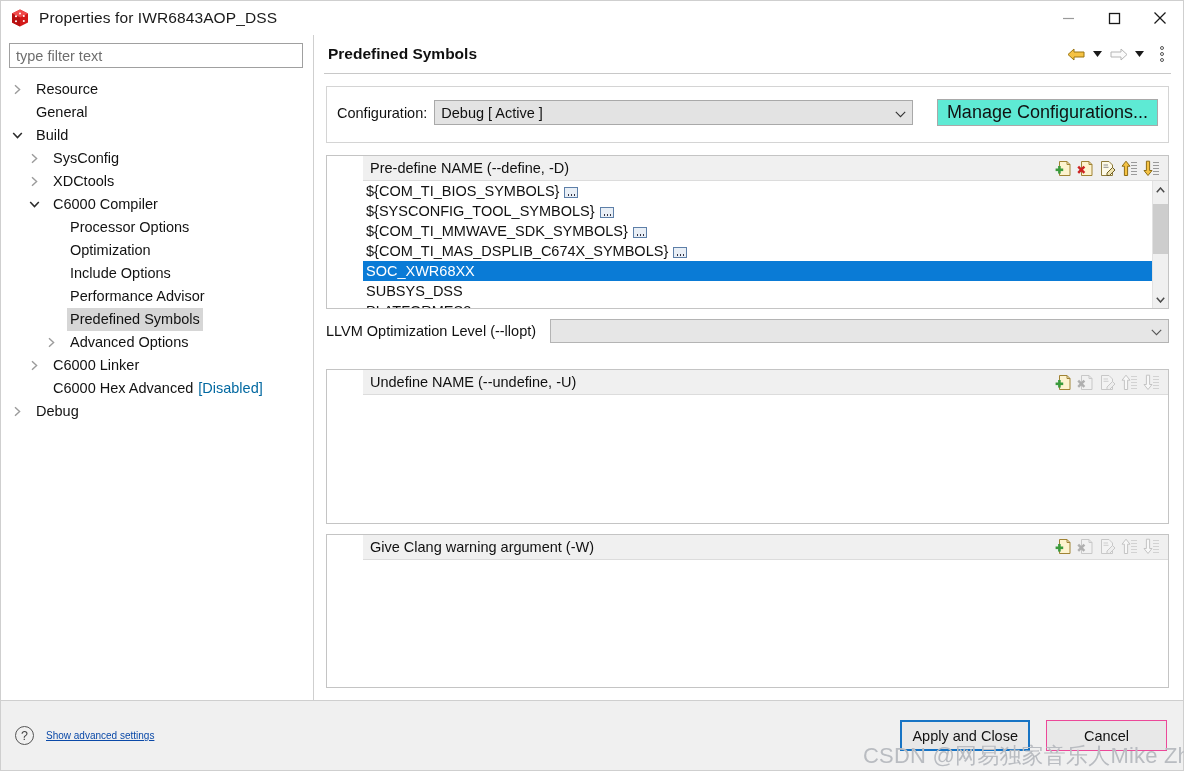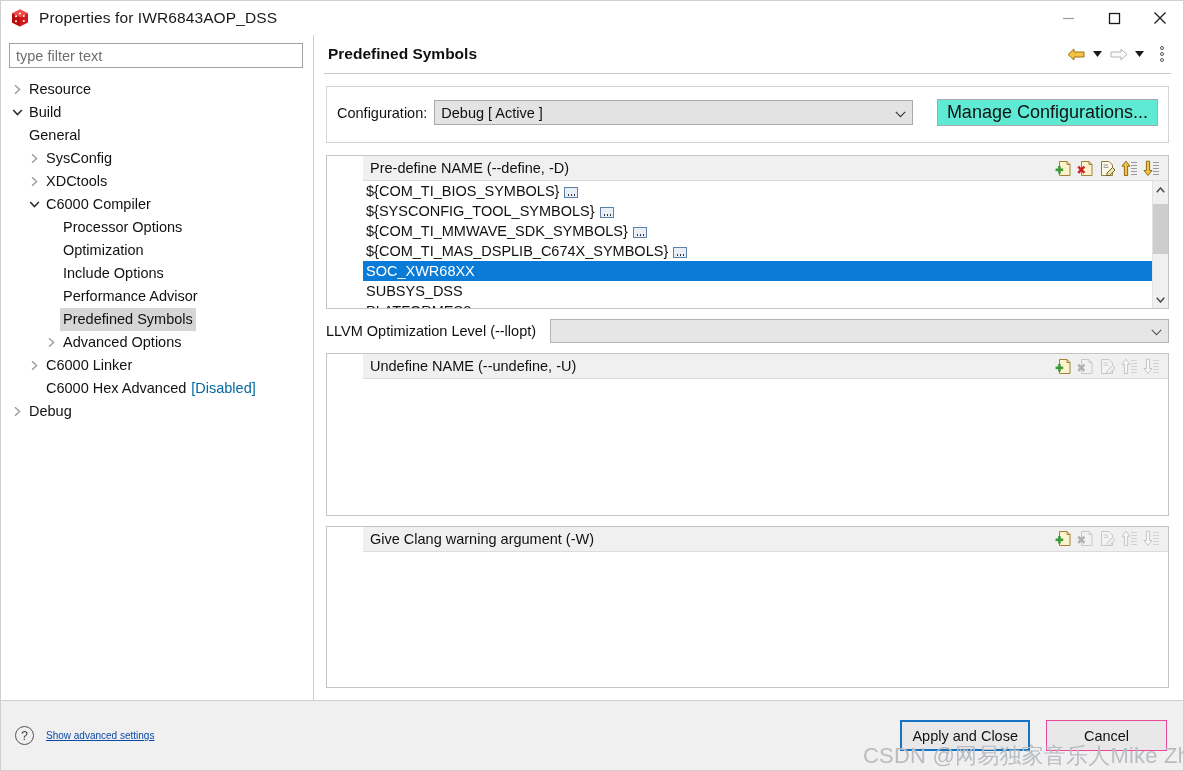--- a/index.html
+++ b/index.html
@@ -65,21 +65,21 @@
   .tree { flex: 1 1 auto; overflow: hidden; user-select: none; }
   .tree-row {
     display: flex; align-items: center;
     height: 23px; line-height: 23px;
     font-size: 14.5px; color: #121212;
     white-space: nowrap;
   }
   .tw { width: 17px; flex: 0 0 17px; display: flex;
     align-items: center; justify-content: center; }
   .tw svg { display:block; }
-  .tree-label { padding: 0 3px; }
+  .tree-label { padding: 0 3px; margin-left: 7px; }
   .tree-label.selected { background: #d6d6d6; }
   .tree-suffix { color: #0369a1; padding-left: 2px; }
 
   
   .v-divider { width: 1px; background: #cfcfcf; flex: 0 0 1px; margin-top: 0; }
 
   
   .right-pane {
     flex: 1 1 auto; min-width: 0;
     background: #ffffff;
@@ -186,21 +186,21 @@
     width: 16px; flex: 0 0 16px; background: #f0f0f0;
     border-left: 1px solid #e2e2e2;
     display: flex; flex-direction: column; align-items: center;
   }
   .vs-arrow { width: 16px; height: 17px; display: flex; align-items: center;
     justify-content: center; }
   .vs-track { flex: 1 1 auto; width: 16px; position: relative; }
   .vs-thumb { position: absolute; left: 0; width: 16px; background: #cdcdcd; }
 
   
-  .llvm-row { display: flex; align-items: center; margin-bottom: 10px;
+  .llvm-row { display: flex; align-items: center; margin-bottom: 26px;
     flex: 0 0 auto; }
   .llvm-label { font-size: 14.5px; color: #111; white-space: nowrap; }
   .llvm-combo {
     margin-left: 14px; flex: 1 1 auto; height: 24px;
     border: 1px solid #b4b4b4; background: #e6e6e6;
     display: flex; align-items: center; padding: 0 6px;
     font-size: 14.5px; min-width: 0;
   }
   .llvm-combo .chev { margin-left: auto; }
 
@@ -289,30 +289,30 @@
       <div class="tree" id="tree">
           <div class="tree-row" style="padding-left: 0px;">
             <span class="tw">
               <svg width="9" height="11" viewBox="0 0 9 11">
                 <polyline points="2,1.2 6.6,5.5 2,9.8" fill="none" stroke="#9b9b9b" stroke-width="1.4"></polyline>
               </svg>
             </span>
             <span class="tree-label">Resource</span>
           </div>
           <div class="tree-row" style="padding-left: 0px;">
+            <span class="tw"></span>
+            <span class="tree-label">General</span>
+          </div>
+          <div class="tree-row" style="padding-left: 0px;">
             <span class="tw">
               <svg width="11" height="9" viewBox="0 0 11 9">
                 <polyline points="1.2,2 5.5,6.6 9.8,2" fill="none" stroke="#2b2b2b" stroke-width="1.5"></polyline>
               </svg>
             </span>
             <span class="tree-label">Build</span>
-          </div>
-          <div class="tree-row" style="padding-left: 0px;">
-            <span class="tw"></span>
-            <span class="tree-label">General</span>
           </div>
           <div class="tree-row" style="padding-left: 17px;">
             <span class="tw">
               <svg width="9" height="11" viewBox="0 0 9 11">
                 <polyline points="2,1.2 6.6,5.5 2,9.8" fill="none" stroke="#9b9b9b" stroke-width="1.4"></polyline>
               </svg>
             </span>
             <span class="tree-label">SysConfig</span>
           </div>
           <div class="tree-row" style="padding-left: 17px;">

